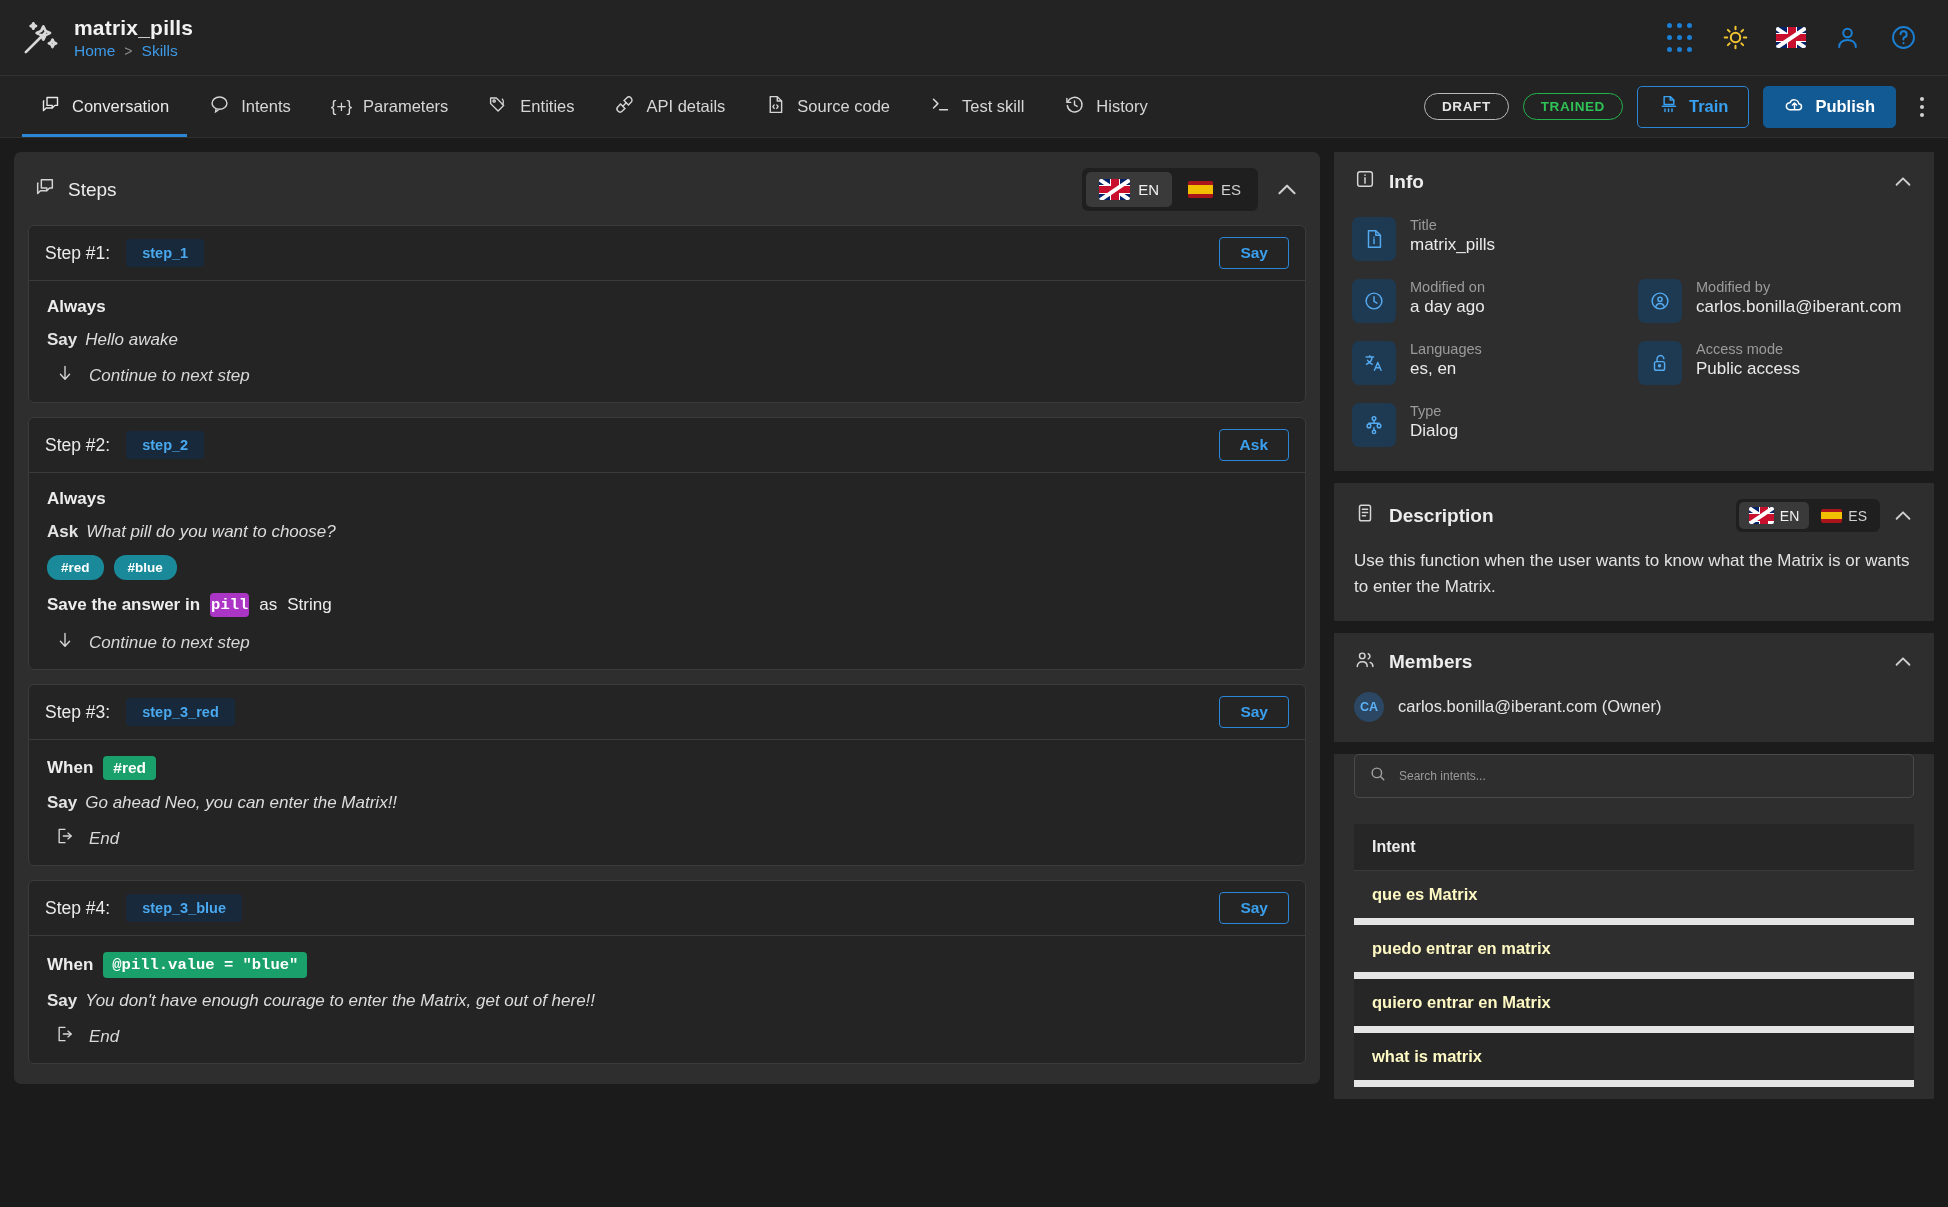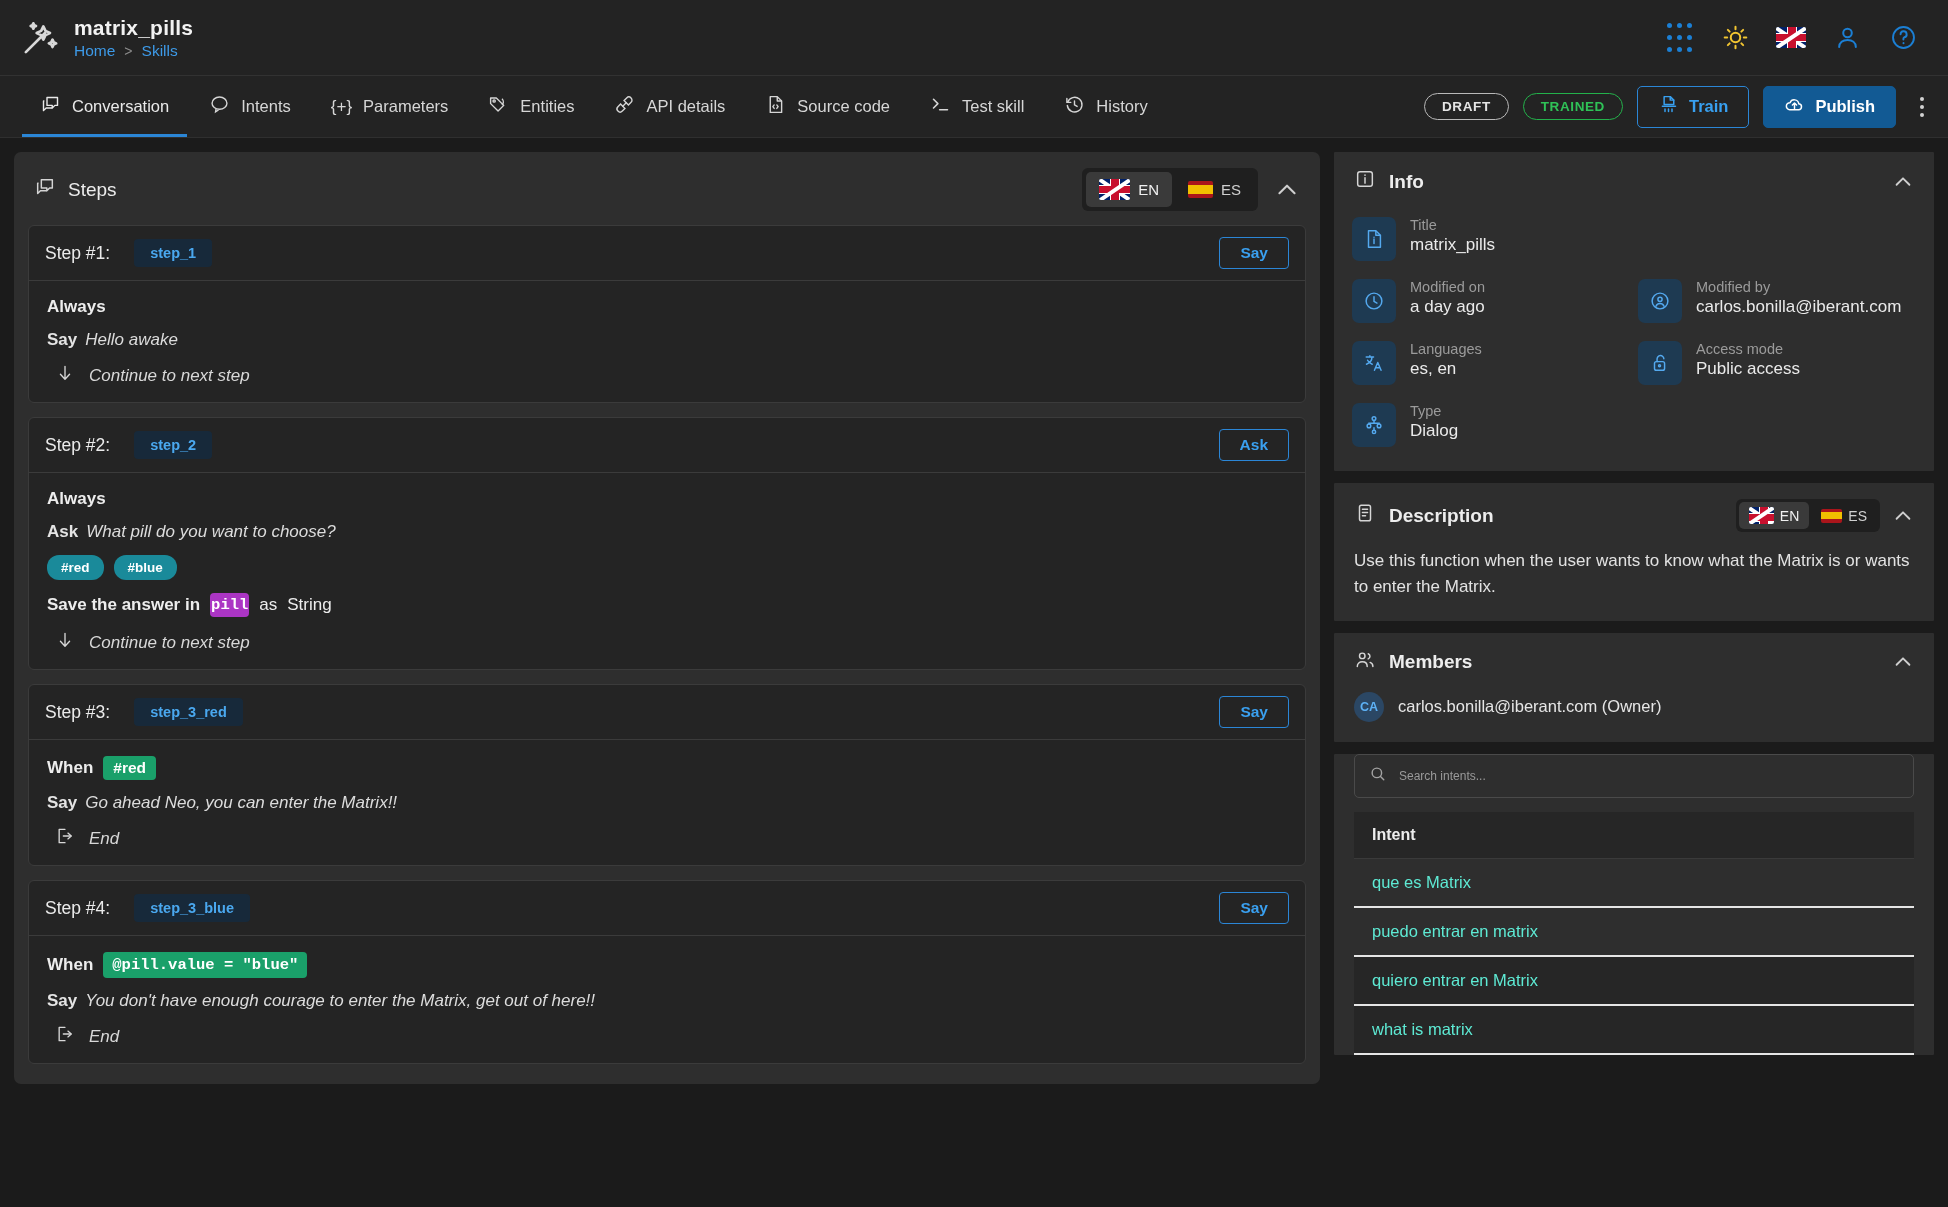--- a/index.html
+++ b/index.html
@@ -121,21 +121,21 @@
   }
   .lang-opt.sel { background: #3a3a3a; color: #f0f0f0; }
   .chev { width: 26px; height: 26px; margin-left: 16px; cursor: pointer; color: #cfcfcf; }
 
   .steps-wrap { padding: 4px 14px 16px 14px; overflow: hidden; }
   .step-card {
     background: #242424; border: 1px solid #3b3b3b; border-radius: 6px;
     margin-bottom: 14px;
   }
   .step-head {
-    display: flex; align-items: center; gap: 24px;
+    display: flex; align-items: center; gap: 16px;
     padding: 11px 16px; border-bottom: 1px solid #3b3b3b;
   }
   .step-label { font-size: 17.5px; color: #ebebeb; }
   .step-chip {
     background: #17293a; color: #4aa8ef; font-weight: bold;
     font-size: 14.5px; padding: 6px 16px; border-radius: 4px;
     font-family: "Liberation Sans", sans-serif;
   }
   .step-head-spacer { flex: 1; }
   .pill-btn {
@@ -220,28 +220,28 @@
     border: 1px solid #4a4a4a; border-radius: 5px;
     height: 44px; padding: 0 14px; background: transparent;
   }
   .search-box svg { width: 18px; height: 18px; color: #a3a3a3; }
   .search-box input {
     flex: 1; background: transparent; border: none; outline: none;
     color: #dcdcdc; font-size: 12px; font-family: "Liberation Sans", sans-serif;
   }
   .search-box input::placeholder { color: #9a9a9a; }
 
-  .intent-table { margin: 0 20px; }
+  .intent-table { margin: 12px 20px; }
   .intent-th {
     background: #262626; font-size: 16px; font-weight: bold; color: #ededed;
     padding: 14px 18px; border-bottom: 1px solid #3a3a3a;
   }
   .intent-row {
-    padding: 14px 18px; font-size: 16.5px; color: #5eead4;
-    border-bottom: 2px solid #e5e5e5; cursor: pointer;
+    padding: 14px 18px; font-size: 16.5px; color: #fef9c3;
+    border-bottom: 7px solid #e5e5e5; cursor: pointer; font-weight: bold;
   }
   .intent-row.alt { background: #262626; }
 </style>
 </head>
 <body>
 
 <div class="app">
 
   <div class="topbar">
     <div class="brand">

